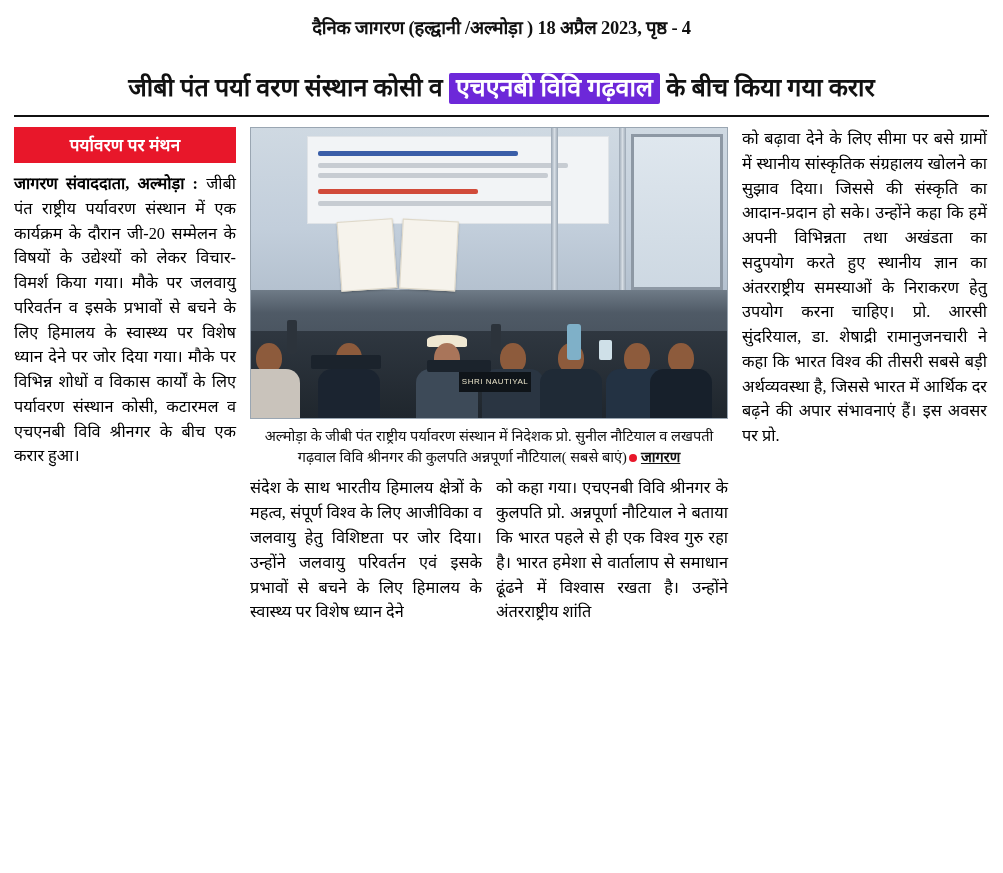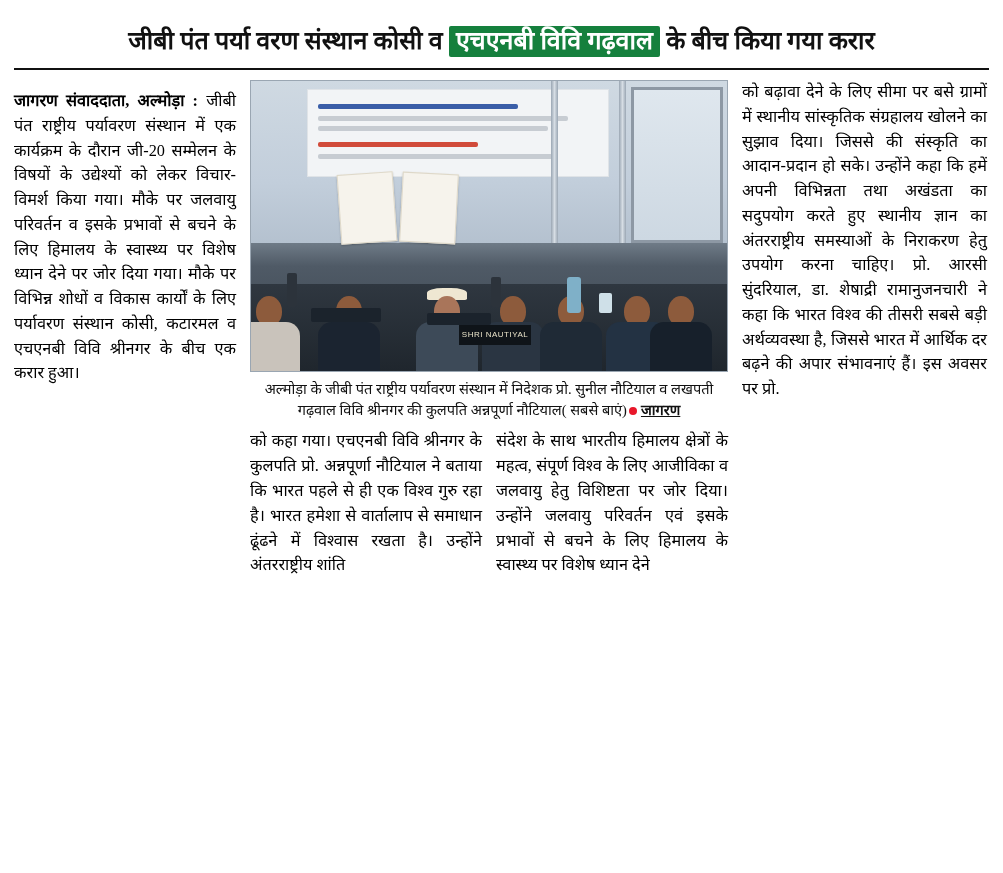--- a/index.html
+++ b/index.html
@@ -51,21 +51,21 @@
     margin-top: 26px;
     text-align: center;
     font-family: "Liberation Serif", serif;
     font-weight: bold;
     font-size: 25px;
     color: #111;
     line-height: 1.2;
     white-space: nowrap;
   }
   .subhead .hl {
-    background: #15803d;
+    background: #6d28d9;
     color: #ffffff;
     padding: 1px 7px 3px 7px;
     border-radius: 2px;
   }
 
   .rule {
     border: 0;
     border-top: 2px solid #111;
     margin: 12px 0 0 0;
   }
@@ -223,33 +223,35 @@
     gap: 14px;
     margin-top: 9px;
   }
   .mid-cols .mc { width: 232px; }
 </style>
 </head>
 <body>
 
 <div class="page">
 
+  <div class="masthead">दैनिक जागरण (हल्द्वानी /अल्मोड़ा ) 18 अप्रैल 2023, पृष्ठ - 4</div>
 
 
   <div class="subhead">
     <span>जीबी पंत पर्या वरण संस्थान कोसी व</span>
     <span class="hl">एचएनबी विवि गढ़वाल</span>
     <span>के बीच किया गया करार</span>
   </div>
 
   <hr class="rule">
 
   <div class="columns">
 
     <div class="col-left">
+      <div class="section-tag">पर्यावरण पर मंथन</div>
       <div class="body-text">
         <p><span class="byline">जागरण संवाददाता, अल्मोड़ा :</span><span> जीबी पंत राष्ट्रीय पर्यावरण संस्थान में एक कार्यक्रम के दौरान जी-20 सम्मेलन के विषयों के उद्येश्यों को लेकर विचार-विमर्श किया गया। मौके पर जलवायु परिवर्तन व इसके प्रभावों से बचने के लिए हिमालय के स्वास्थ्य पर विशेष ध्यान देने पर जोर दिया गया। मौके पर विभिन्न शोधों व विकास कार्यों के लिए पर्यावरण संस्थान कोसी, कटारमल व एचएनबी विवि श्रीनगर के बीच एक करार हुआ।</span></p>
       </div>
     </div>
 
     <div class="col-mid">
       <div class="photo-wrap">
         <div class="photo">
           <div class="ph-wall"></div>
           <div class="ph-banner">
@@ -308,24 +310,24 @@
           <div class="ph-nameplate">SHRI NAUTIYAL</div>
         </div>
 
         <div class="caption">
           <span>अल्मोड़ा के जीबी पंत राष्ट्रीय पर्यावरण संस्थान में निदेशक प्रो. सुनील नौटियाल व लखपती गढ़वाल विवि श्रीनगर की कुलपति अन्नपूर्णा नौटियाल( सबसे बाएं)</span><span class="dot"></span><span class="credit">जागरण</span>
         </div>
       </div>
 
       <div class="mid-cols">
         <div class="mc">
-          <div class="body-text" style="margin-top:0">को कहा गया। एचएनबी विवि श्रीनगर के कुलपति प्रो. अन्नपूर्णा नौटियाल ने बताया कि भारत पहले से ही एक विश्व गुरु रहा है। भारत हमेशा से वार्तालाप से समाधान ढूंढने में विश्वास रखता है। उन्होंने अंतरराष्ट्रीय शांति</div>
+          <div class="body-text" style="margin-top:0">संदेश के साथ भारतीय हिमालय क्षेत्रों के महत्व, संपूर्ण विश्व के लिए आजीविका व जलवायु हेतु विशिष्टता पर जोर दिया। उन्होंने जलवायु परिवर्तन एवं इसके प्रभावों से बचने के लिए हिमालय के स्वास्थ्य पर विशेष ध्यान देने</div>
         </div>
         <div class="mc">
-          <div class="body-text" style="margin-top:0">संदेश के साथ भारतीय हिमालय क्षेत्रों के महत्व, संपूर्ण विश्व के लिए आजीविका व जलवायु हेतु विशिष्टता पर जोर दिया। उन्होंने जलवायु परिवर्तन एवं इसके प्रभावों से बचने के लिए हिमालय के स्वास्थ्य पर विशेष ध्यान देने</div>
+          <div class="body-text" style="margin-top:0">को कहा गया। एचएनबी विवि श्रीनगर के कुलपति प्रो. अन्नपूर्णा नौटियाल ने बताया कि भारत पहले से ही एक विश्व गुरु रहा है। भारत हमेशा से वार्तालाप से समाधान ढूंढने में विश्वास रखता है। उन्होंने अंतरराष्ट्रीय शांति</div>
         </div>
       </div>
     </div>
 
     <div class="col-right">
       <div class="body-text" style="margin-top:0">
         <p>को बढ़ावा देने के लिए सीमा पर बसे ग्रामों में स्थानीय सांस्कृतिक संग्रहालय खोलने का सुझाव दिया। जिससे की संस्कृति का आदान-प्रदान हो सके। उन्होंने कहा कि हमें अपनी विभिन्नता तथा अखंडता का सदुपयोग करते हुए स्थानीय ज्ञान का अंतरराष्ट्रीय समस्याओं के निराकरण हेतु उपयोग करना चाहिए। प्रो. आरसी सुंदरियाल, डा. शेषाद्री रामानुजनचारी ने कहा कि भारत विश्व की तीसरी सबसे बड़ी अर्थव्यवस्था है, जिससे भारत में आर्थिक दर बढ़ने की अपार संभावनाएं हैं। इस अवसर पर प्रो.</p>
       </div>
     </div>
 

